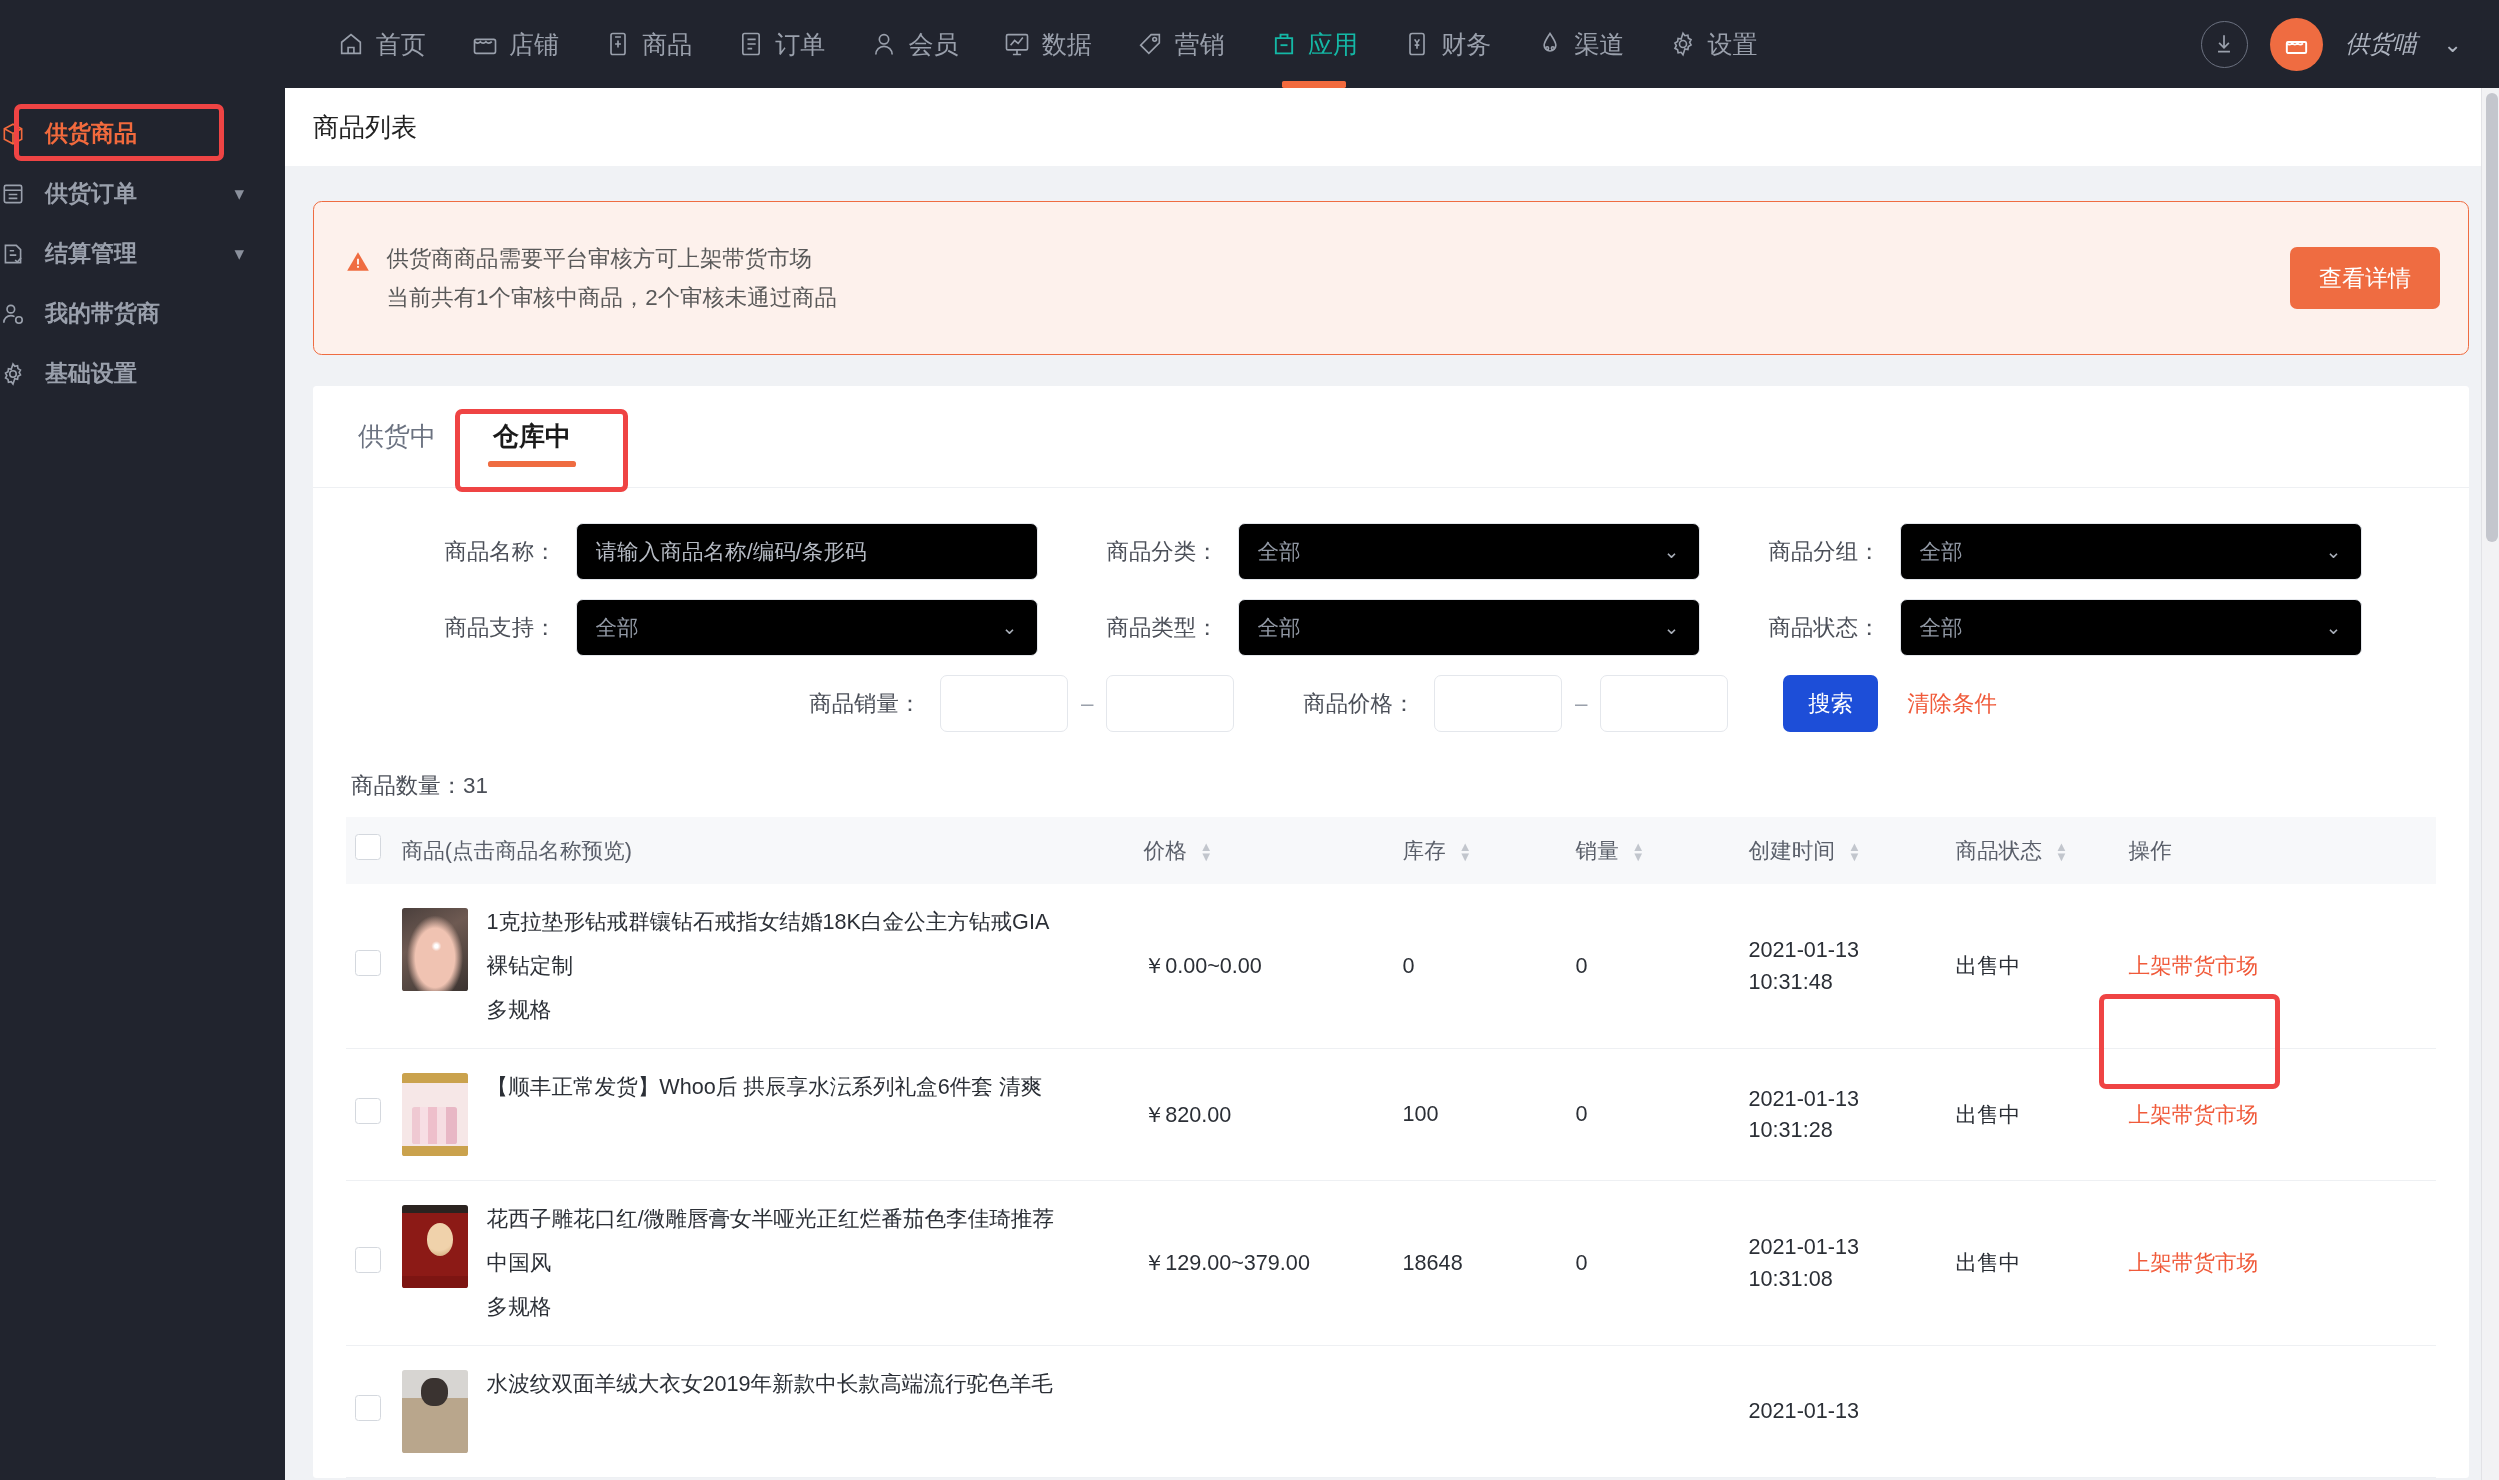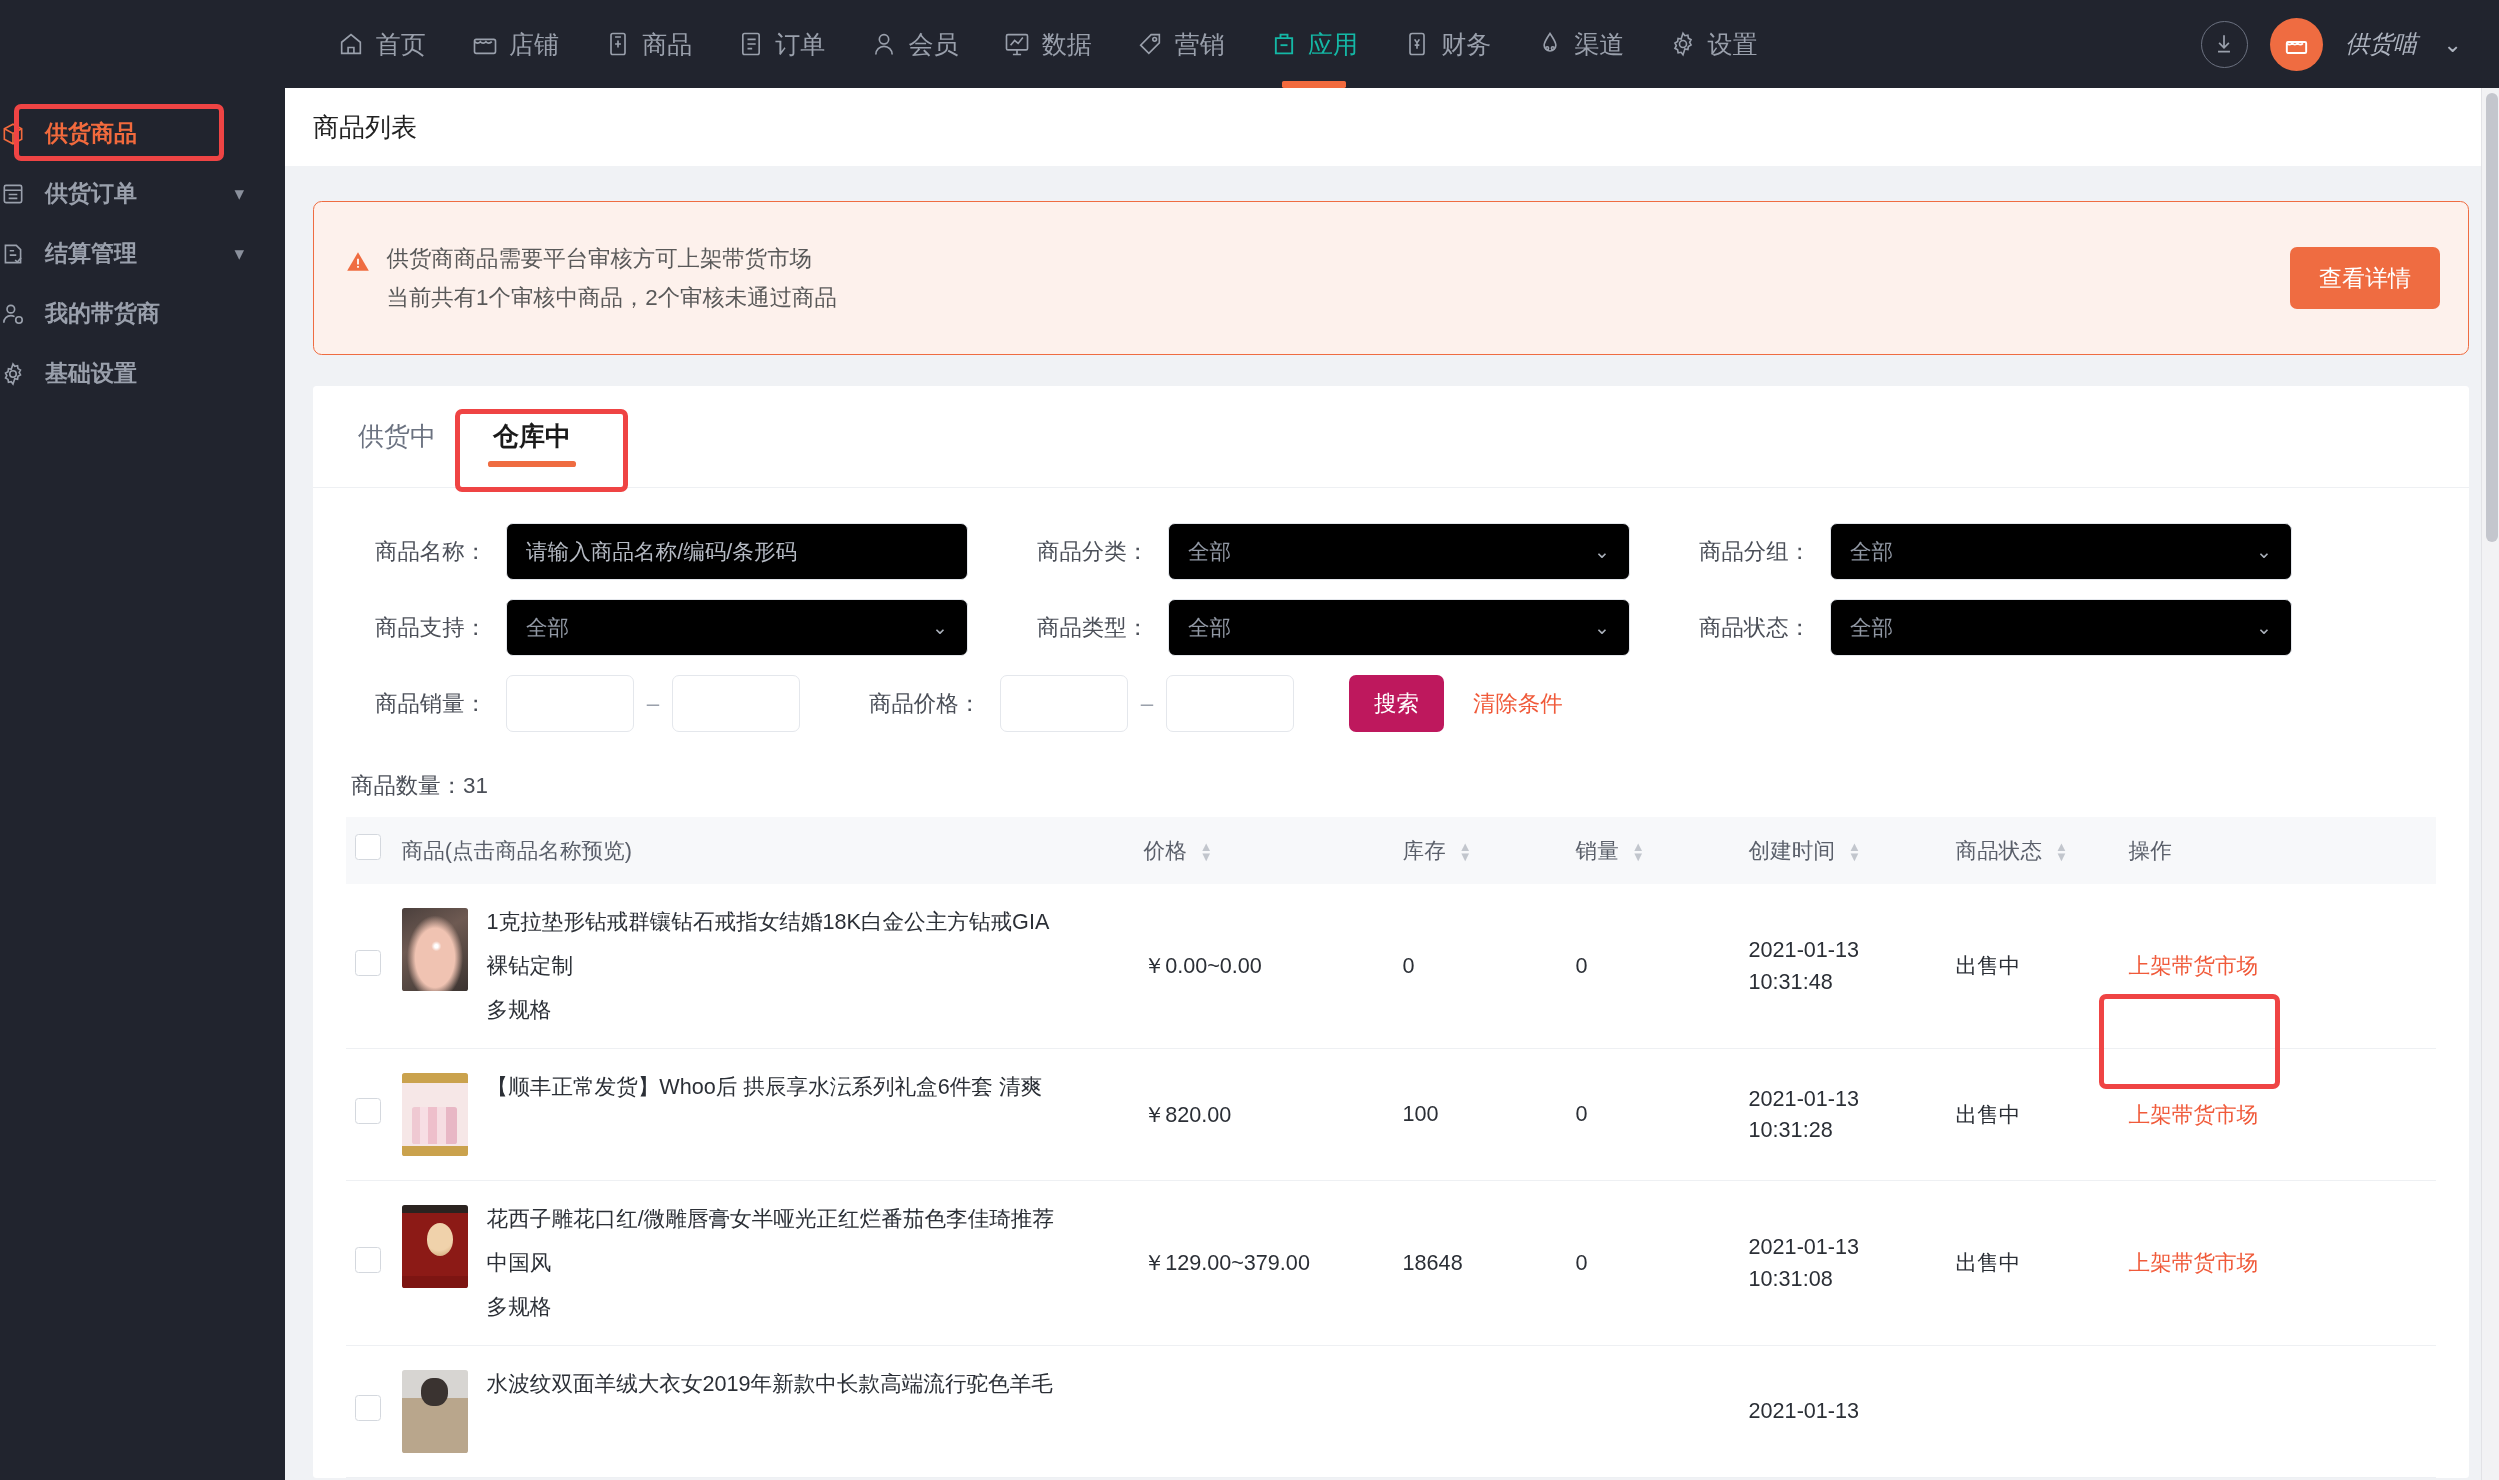--- a/index.html
+++ b/index.html
@@ -99,39 +99,39 @@
     font-size: 26px; color: #6b7280; height: 102px; display: flex;
     align-items: center; position: relative; cursor: pointer; padding: 0 7px;
   }
   .tab.active { color: #1a1a1a; font-weight: 700; }
   .tab.active .tab-underline {
     position: absolute; bottom: 21px; left: 1.7px; right: 1.7px;
     height: 6px; background: #ef6c41; border-radius: 2.6px;
   }
 
   .filters { padding: 35px 38px 0 38px; }
-  .frow { display: flex; align-items: center; margin-bottom: 19px; }
+  .frow { display: flex; align-items: center; margin-bottom: 19px; justify-content: center; }
   .fgroup { display: flex; align-items: center; }
   .flabel { font-size: 22.4px; color: #4b4f58; width: 136px; text-align: right; margin-right: 19px; }
   .finput, .fselect {
     height: 57px; border: 1.7px solid #e4e7ec; border-radius: 7px;
     background: #000000; font-size: 21.6px; color: #9299a5; font-family: inherit;
     padding: 0 19px; display: flex; align-items: center; outline: none;
   }
   .finput::placeholder { color: #b6bbc4; }
   .fselect { justify-content: space-between; cursor: pointer; width: 100%; }
   .sel-wrap { width: 462px; }
   .name-input { width: 462px; }
   .chev { color: #aab0ba; font-size: 19px; }
   .gap1 { width: 45px; }
   .num-input { width: 128px; height: 57px; border: 1.7px solid #e4e7ec; border-radius: 7px;
                font-size: 21.6px; font-family: inherit; padding: 0 14px; outline: none; }
   .dash { width: 38px; text-align: center; color: #9aa0ab; font-size: 22.4px; }
   .btn-search {
-    background: #be185d; color: #fff; font-size: 22.4px; border: none;
+    background: #1d4ed8; color: #fff; font-size: 22.4px; border: none;
     border-radius: 7px; width: 95px; height: 57px; cursor: pointer; font-family: inherit;
   }
   .link-clear { color: #f05a3a; font-size: 22.4px; margin-left: 29px; cursor: pointer; }
 
   .count-line { padding: 19px 38px 15.5px 38px; font-size: 22.4px; color: #4b4f58; }
 
   table.plist { width: calc(100% - 66px); margin: 0 33px; border-collapse: collapse; }
   table.plist thead th {
     background: #f7f8fa; height: 67px; font-size: 21.6px; color: #5a5f6a;
     font-weight: normal; text-align: left; padding: 0 8.6px; white-space: nowrap;

